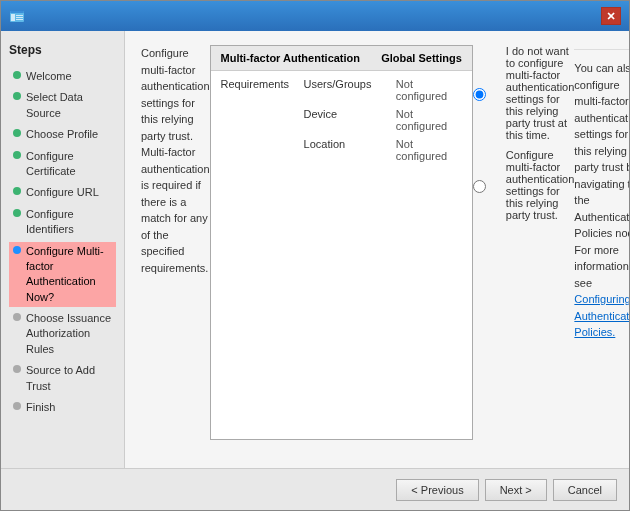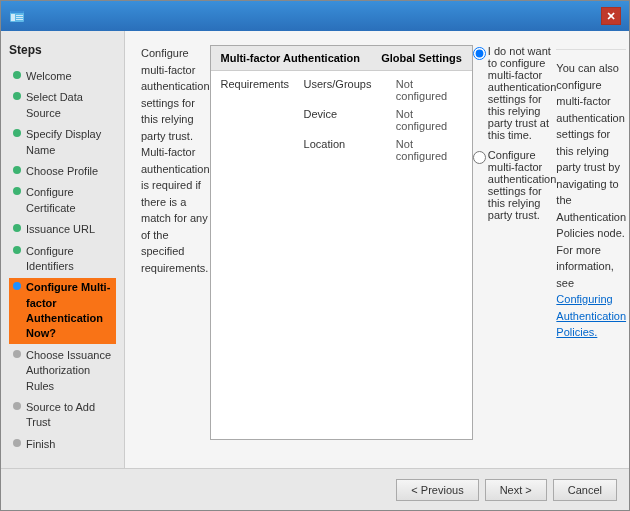--- a/index.html
+++ b/index.html
@@ -81,23 +81,23 @@
       align-items: flex-start;
       gap: 5px;
       padding: 2px 4px;
       margin-bottom: 2px;
       cursor: pointer;
       font-size: 11px;
       color: #333;
       line-height: 1.4;
     }
     .sidebar-item.active {
-      background: #f97316;
+      background: #fca5a5;
       color: #000;
-      font-weight: bold;
+      font-weight: normal;
       justify-content: space-between;
     }
     .dot {
       width: 8px;
       height: 8px;
       border-radius: 50%;
       margin-top: 2px;
       flex-shrink: 0;
     }
     .dot.green { background: #3cb371; }
@@ -147,22 +147,22 @@
       color: #333;
     }
     .req-value {
       color: #555;
     }
     .radio-section {
       margin-bottom: 10px;
     }
     .radio-item {
       display: flex;
-      align-items: flex-start;
-      gap: 2px;
+      align-items: center;
+      gap: 20px;
       margin-bottom: 8px;
       font-size: 11px;
       color: #333;
       cursor: pointer;
     }
     .radio-item input[type="radio"] {
       margin-top: 2px;
       flex-shrink: 0;
     }
     .info-text {
@@ -227,33 +227,29 @@
           <div class="sidebar-item">
             <div class="dot green"></div>
             <span>Welcome</span>
           </div>
           <div class="sidebar-item">
             <div class="dot green"></div>
             <span>Select Data Source</span>
           </div>
           <div class="sidebar-item">
             <div class="dot green"></div>
-            <span>Specify Display Name</span>
-          </div>
-          <div class="sidebar-item">
-            <div class="dot green"></div>
             <span>Choose Profile</span>
           </div>
           <div class="sidebar-item">
             <div class="dot green"></div>
             <span>Configure Certificate</span>
           </div>
           <div class="sidebar-item">
             <div class="dot green"></div>
-            <span>Issuance URL</span>
+            <span>Configure URL</span>
           </div>
           <div class="sidebar-item">
             <div class="dot green"></div>
             <span>Configure Identifiers</span>
           </div>
           <div class="sidebar-item active">
             <div class="dot blue"></div>
             <span>Configure Multi-factor Authentication Now?</span>
           </div>
           <div class="sidebar-item">

